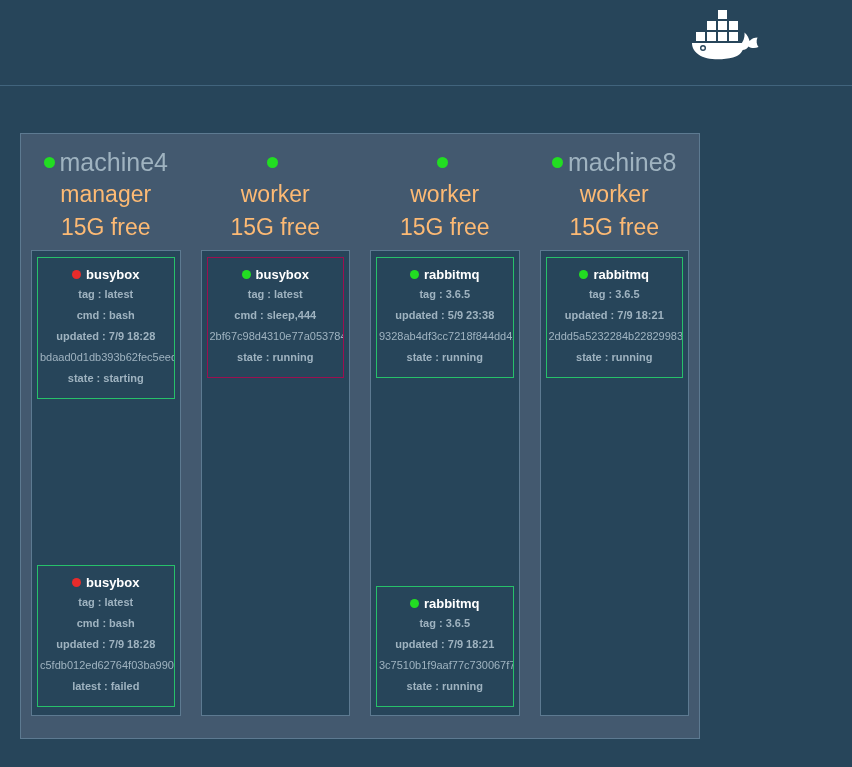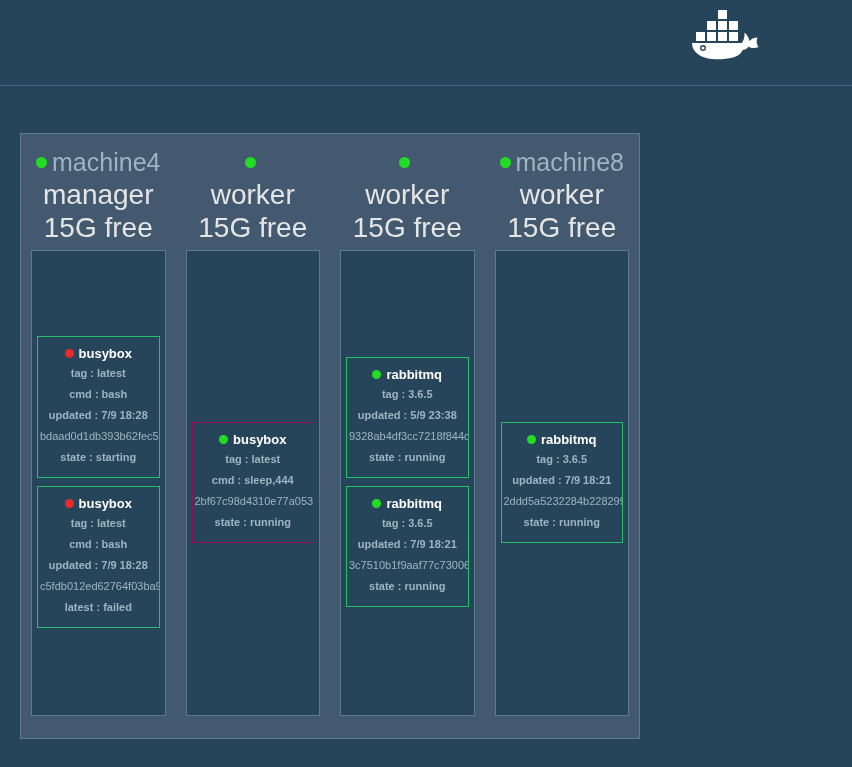--- a/index.html
+++ b/index.html
@@ -31,21 +31,21 @@
     width: 72px;
     height: 56px;
   }
   .logo svg { display: block; width: 72px; height: 56px; }
 
   
   .swarm-panel {
     position: absolute;
     left: 20px;
     top: 133px;
-    width: 620px;
+    width: 680px;
     height: 606px;
     background: #43596f;
     border: 1px solid #5d7a91;
   }
 
   .machines {
     display: flex;
     height: 100%;
     padding: 0;
   }
@@ -77,33 +77,33 @@
     height: 11px;
     border-radius: 50%;
     margin-right: 5px;
     vertical-align: middle;
     position: relative;
     top: -2px;
   }
 
   .machine-role,
   .machine-mem {
-    font-size: 28px;
+    font-size: 23px;
     line-height: 33px;
-    color: #e5e5e5;
+    color: #fdba74;
   }
 
   
   .container-well {
     flex: 1 1 auto;
     background: #27455a;
     border: 1px solid #5d7a91;
     display: flex;
     flex-direction: column;
-    justify-content: center;
+    justify-content: space-between;
     padding: 6px 5px 8px 5px;
     min-height: 0;
     overflow: hidden;
   }
 
   .card {
     border: 1px solid #27c06a;
     background: #27455a;
     padding: 8px 0 9px 0;
     margin-top: 8px;

